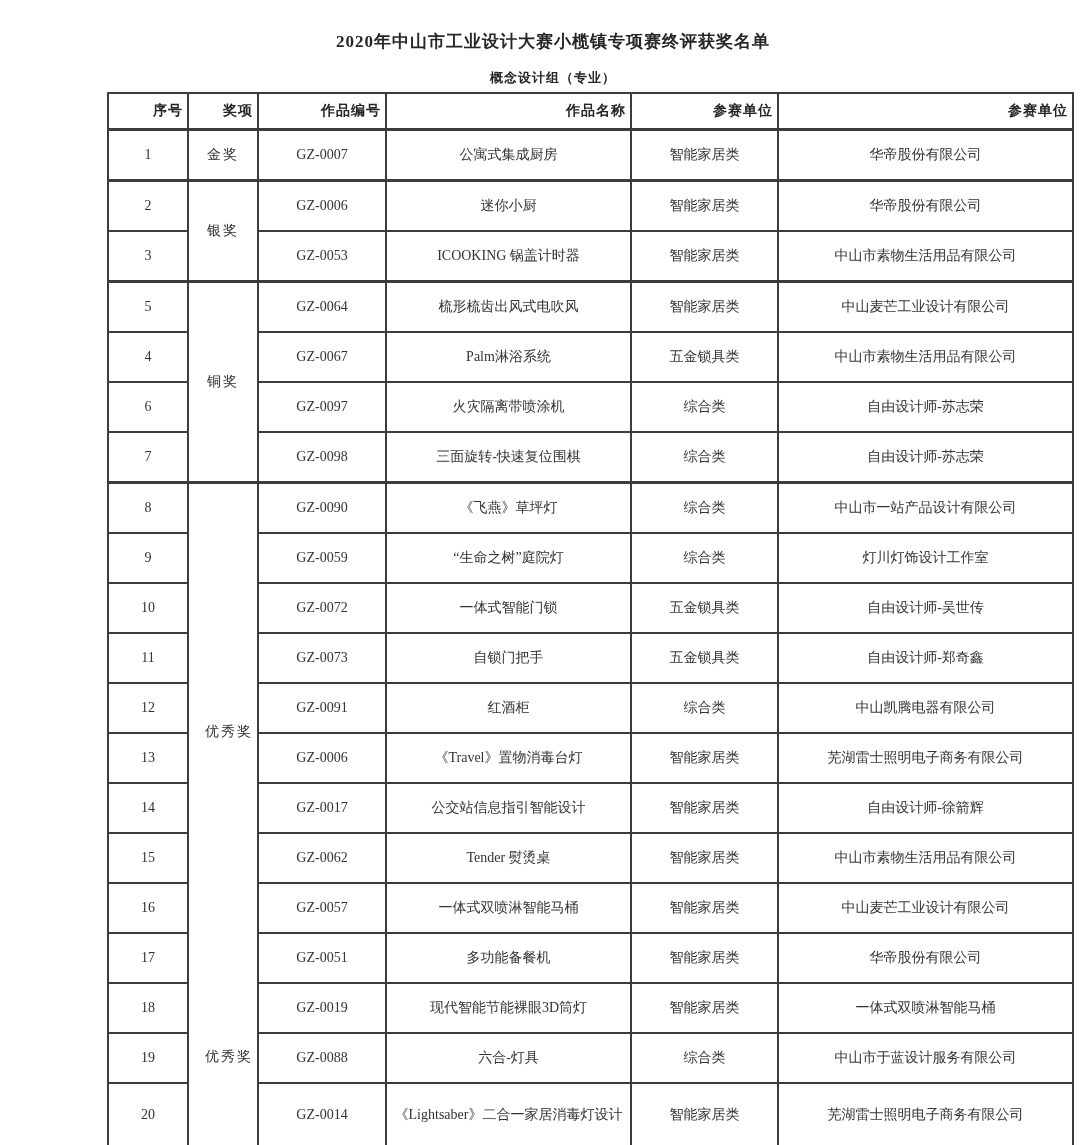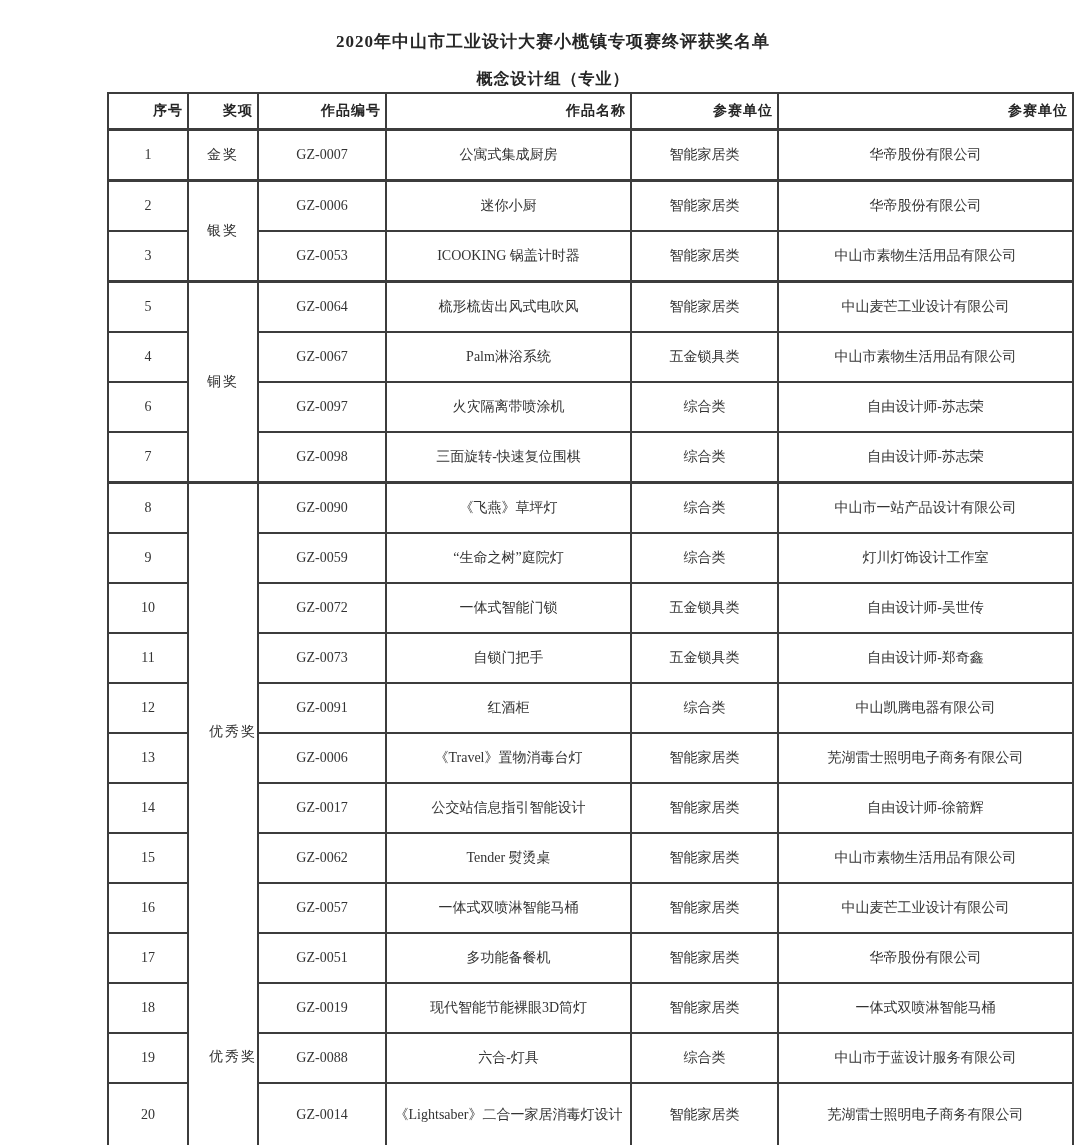--- a/index.html
+++ b/index.html
@@ -15,21 +15,21 @@
     position:absolute;top:0;left:40px;width:1026px;
     text-align:center;
   }
   .doc-title{
     margin-top:30px;
     font-size:17px;font-weight:bold;
     letter-spacing:1px;color:#262626;
   }
   .doc-subtitle{
     margin-top:16px;
-    font-size:16px;font-weight:bold;
+    font-size:13px;font-weight:bold;
     letter-spacing:1px;color:#262626;
   }
   .awards-table{
     position:absolute;left:107px;top:92px;
     width:965px;
     border-collapse:collapse;table-layout:fixed;
   }
   .awards-table col.c-no{width:80px;}
   .awards-table col.c-award{width:70px;}
   .awards-table col.c-code{width:128px;}
@@ -52,24 +52,24 @@
   .awards-table td{height:44px;}
   .awards-table tr.tall td{height:58px;}
   .awards-table tr.group-start td{border-top-width:3px;}
   .awards-table thead th{border-bottom-width:3px;text-align:right;}
   td.award-cell{letter-spacing:2px;}
   td.award-merged{
     position:relative;
     padding:0;
   }
   td.award-merged .award-float{
-    position:absolute;left:0;width:100%;
+    position:absolute;left:16px;width:100%;
     transform:translateY(-50%);
     letter-spacing:2px;
-    text-align:right;
+    text-align:left;
   }
   td.award-merged .award-float.pos-a{top:37.5%;}
   td.award-merged .award-float.pos-b{top:86.5%;}
   td.name-cell{line-height:1.45;}
 </style>
 </head>
 <body>
 
 <div class="page">
 

